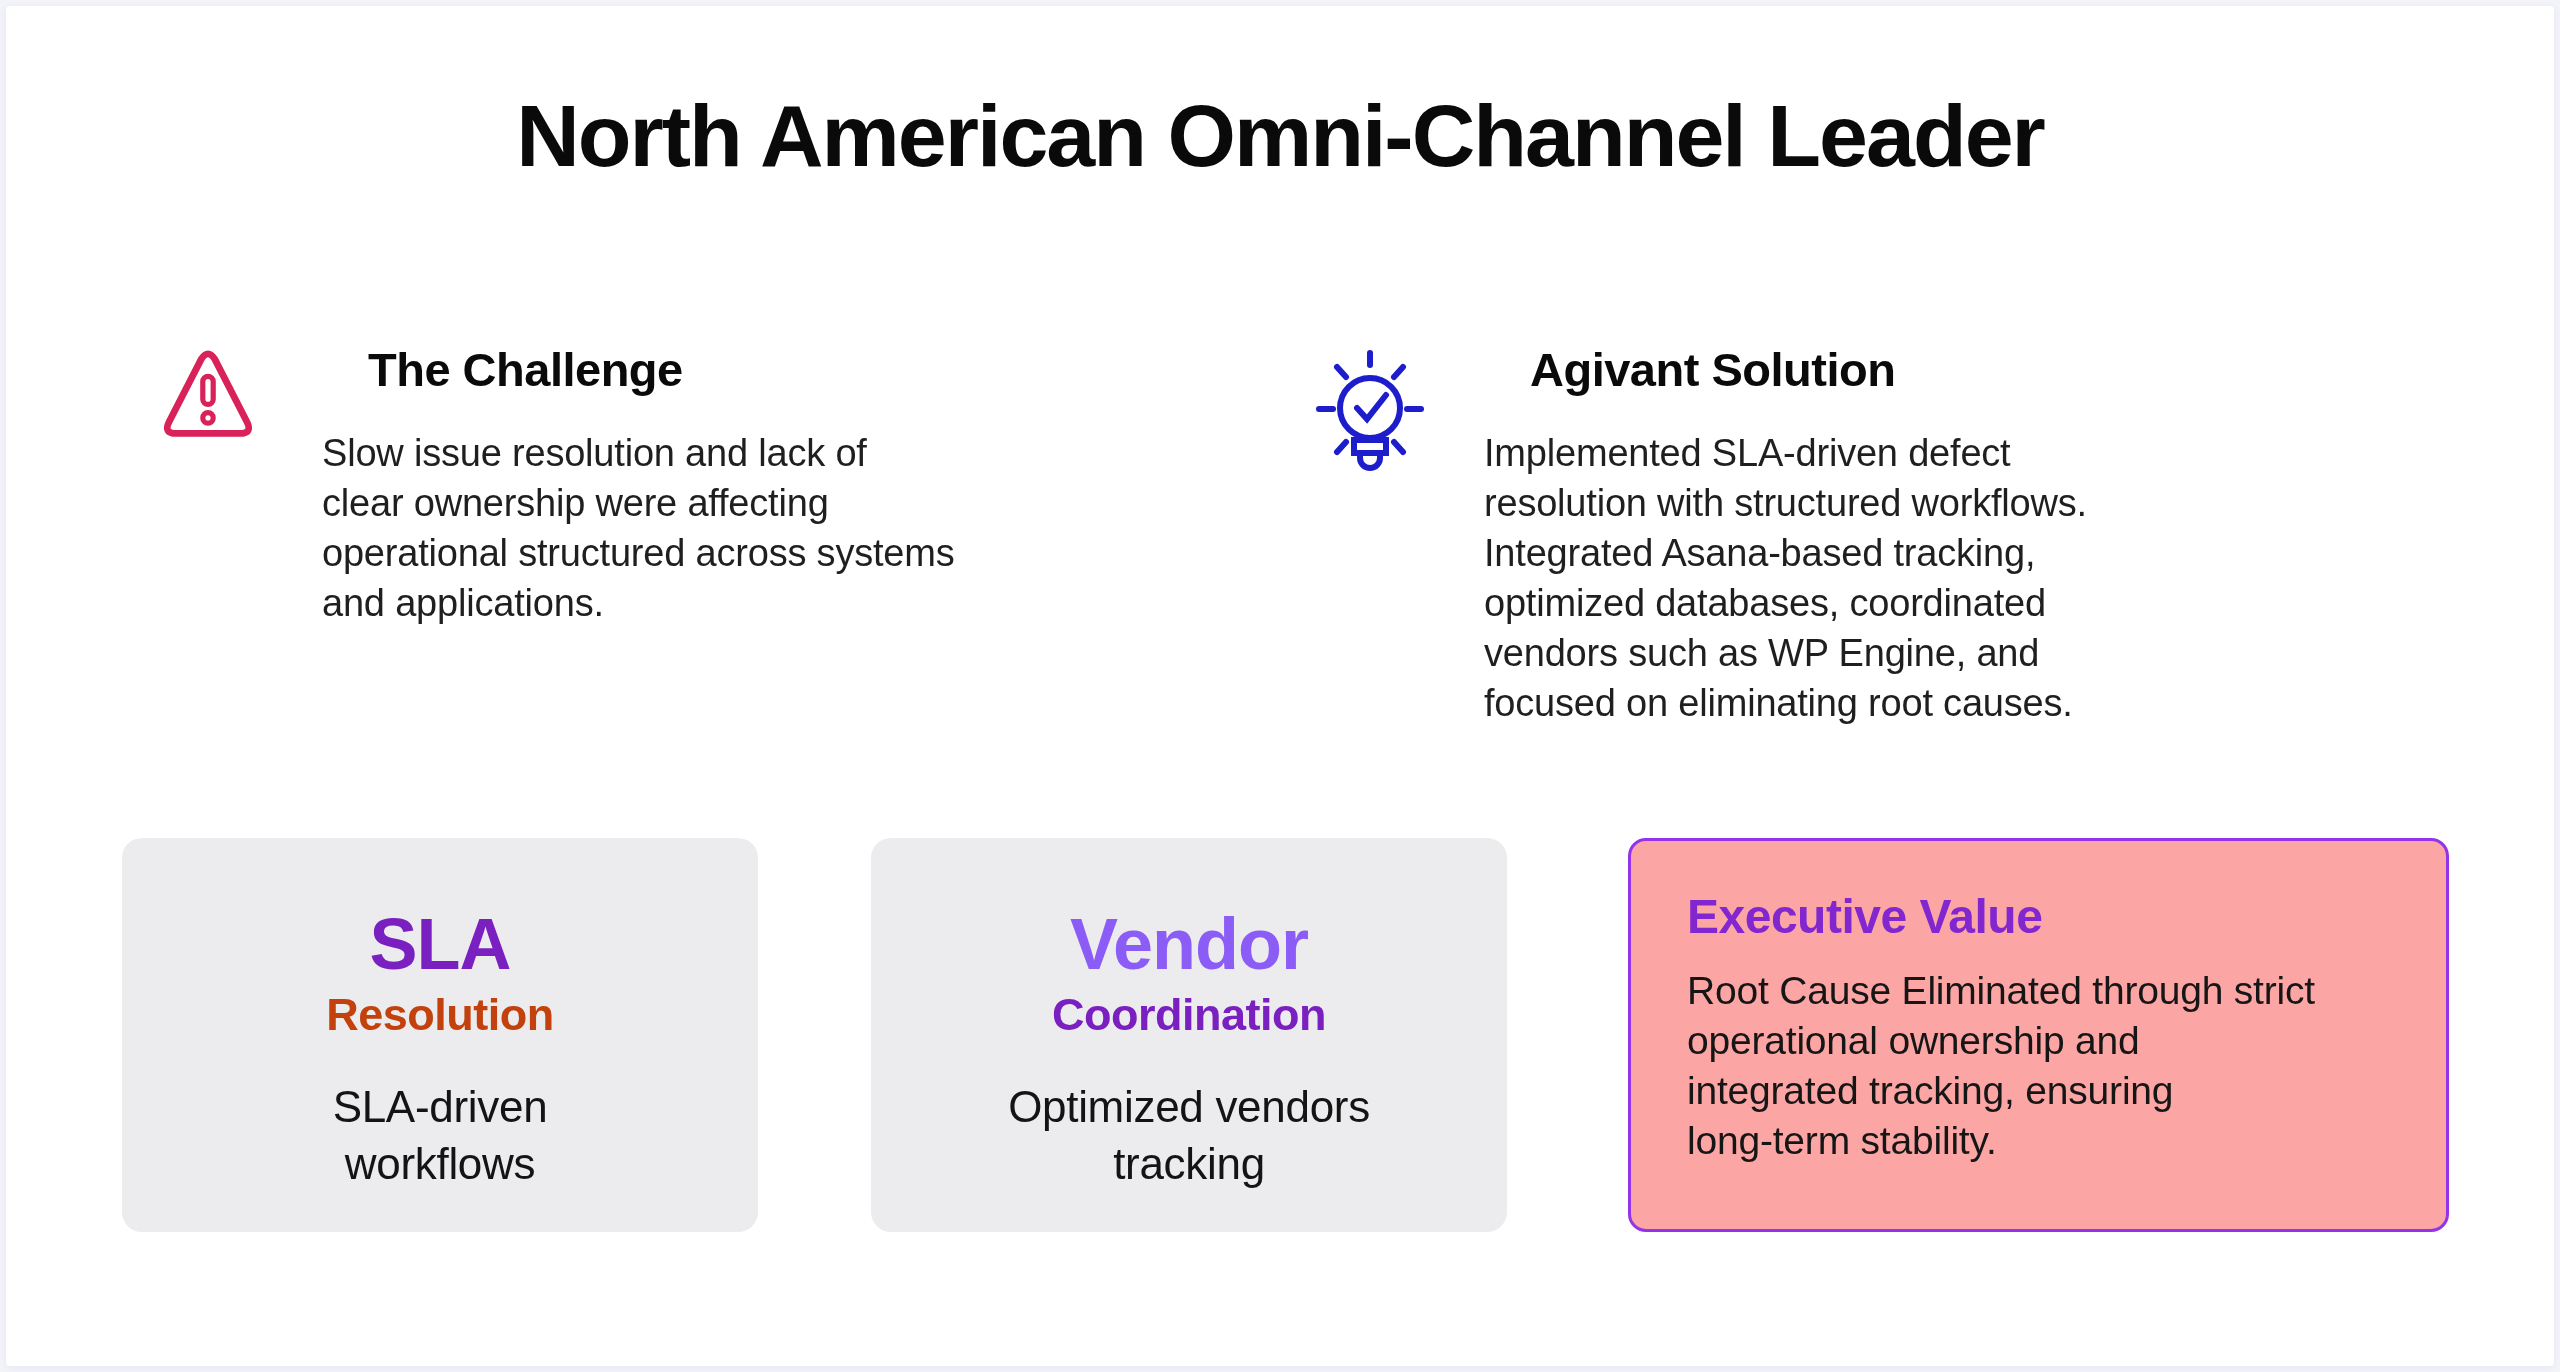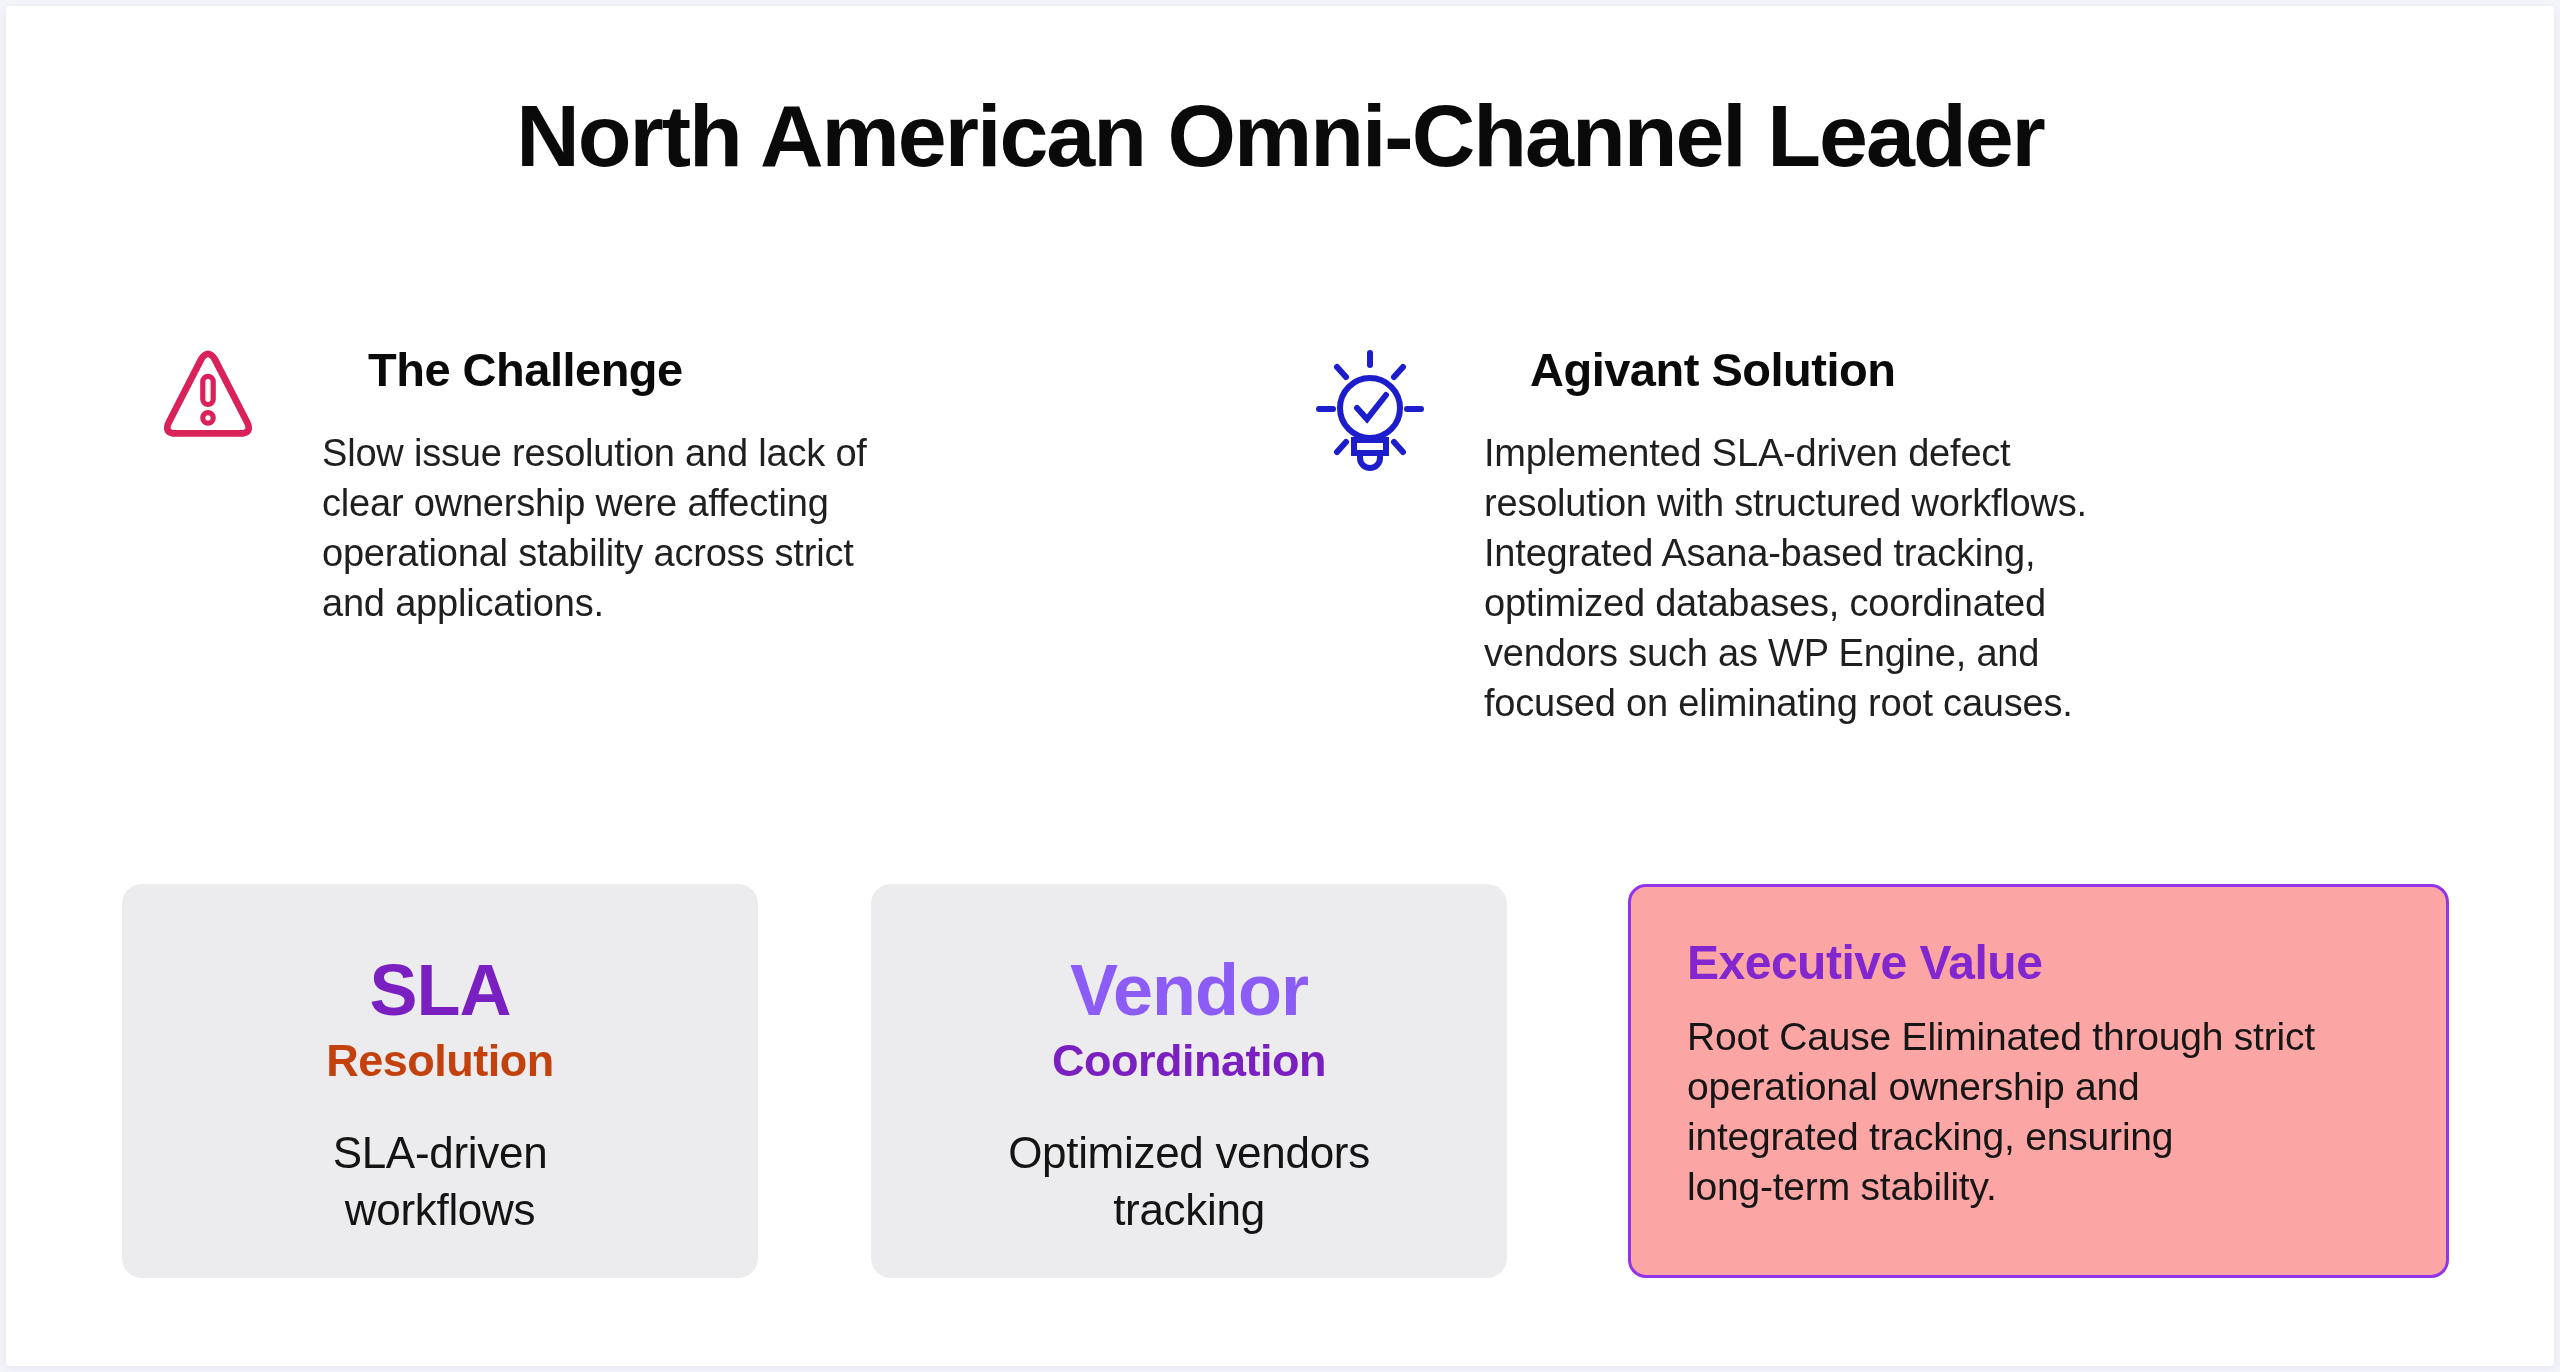--- a/index.html
+++ b/index.html
@@ -48,21 +48,21 @@
   }
   .info-body {
     margin-top: 28px;
     font-size: 38px; font-weight: 400;
     line-height: 50px; color: #1f1f1f;
     letter-spacing: -0.2px;
   }
 
   
   .cards-row {
-    position: absolute; left: 116px; top: 878px;
+    position: absolute; left: 116px; top: 832px;
     width: 2329px; height: 394px;
     display: flex;
   }
   .card {
     border-radius: 20px;
     height: 394px;
   }
   .card-gray {
     width: 636px;
     background: #ececee;
@@ -117,21 +117,21 @@
         <svg width="104" height="94" viewBox="0 0 100 90" fill="none">
           <path d="M43.5 10.5 Q50 0.5 56.5 10.5 L87.5 71 Q93 82 80.5 82 L19.5 82 Q7 82 12.5 71 Z" stroke="#d9215a" stroke-width="6.5" stroke-linejoin="round"></path>
           <rect x="45" y="27" width="10" height="27" rx="5" stroke="#d9215a" stroke-width="5"></rect>
           <circle cx="50" cy="67" r="5" stroke="#d9215a" stroke-width="5"></circle>
         </svg>
       </div>
       <div class="info-text">
         <div class="info-heading">The Challenge</div>
         <p class="info-body pre">Slow issue resolution and lack of
 clear ownership were affecting
-operational stability across strict
+operational structured across systems
 and applications.</p>
       </div>
     </section>
 
     <section class="info-block info-solution">
       <div class="icon-box bulb">
         <svg width="120" height="150" viewBox="0 0 120 150" fill="none" stroke="#1d1dcb" stroke-width="6" stroke-linecap="round">
 
           <path d="M60 7 V19"></path>
           <path d="M27 21 l9 10"></path>

